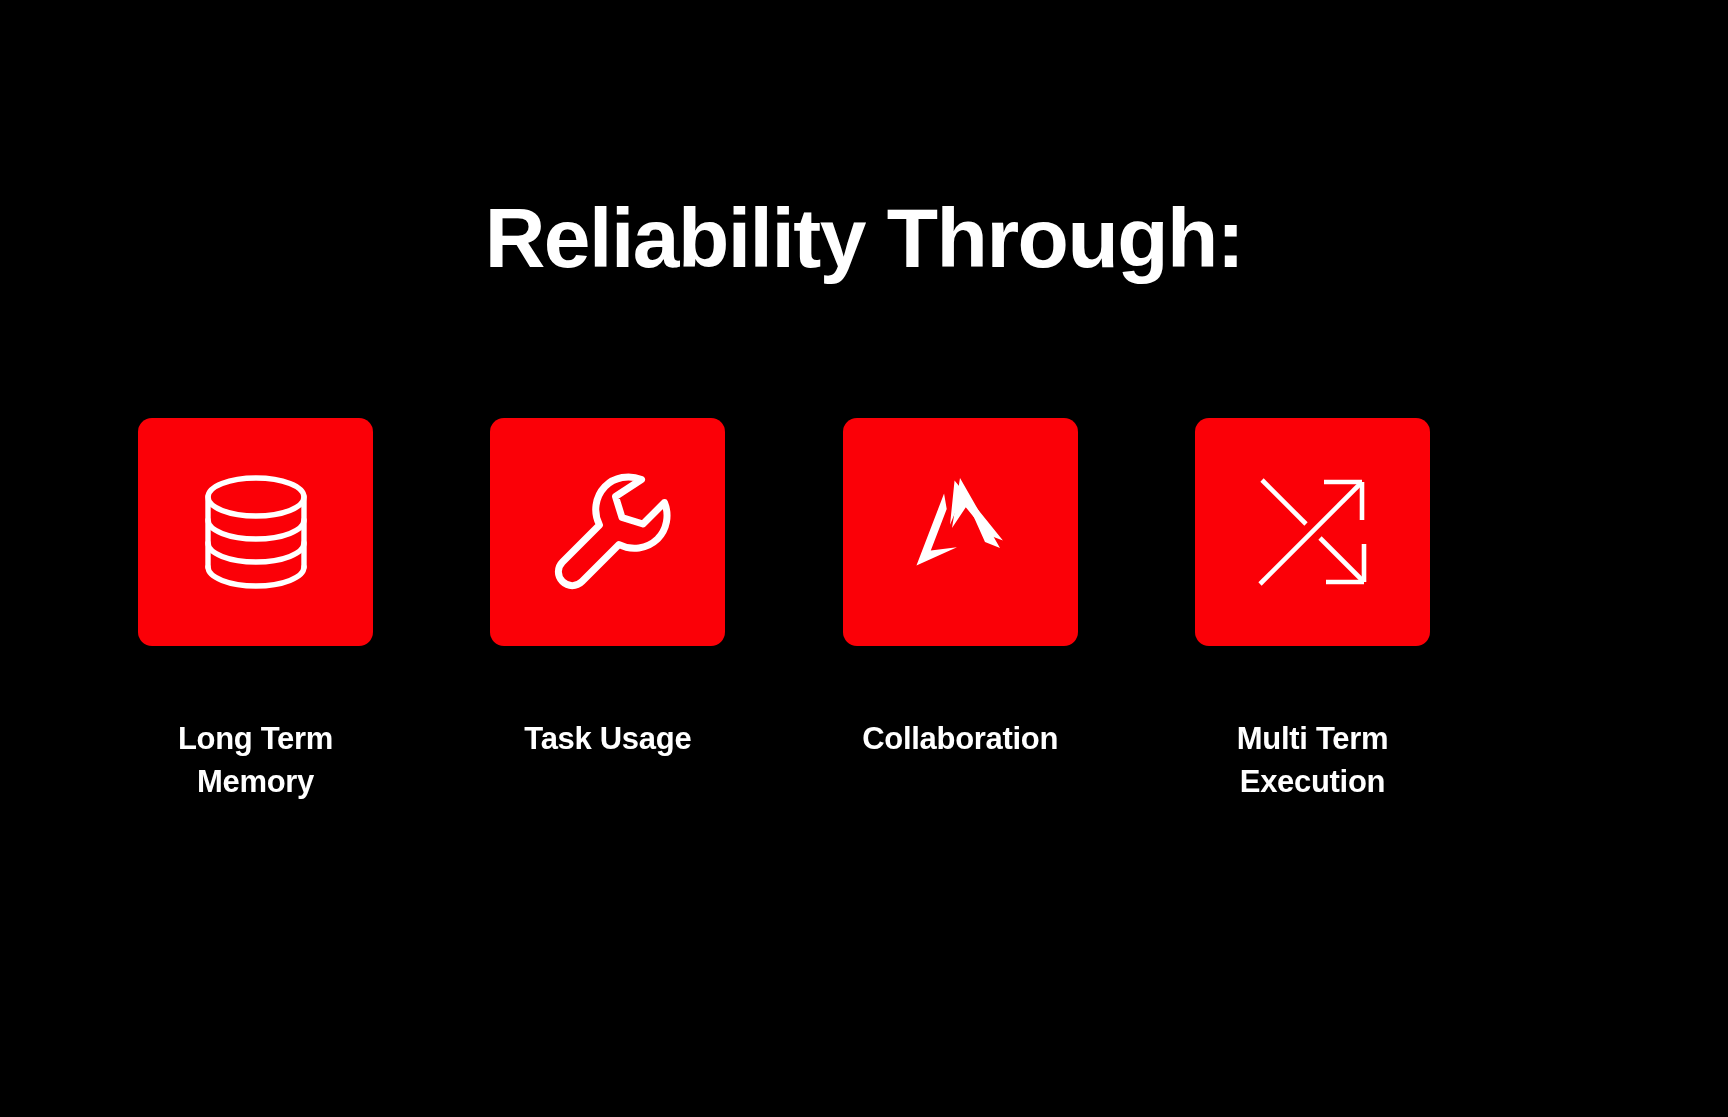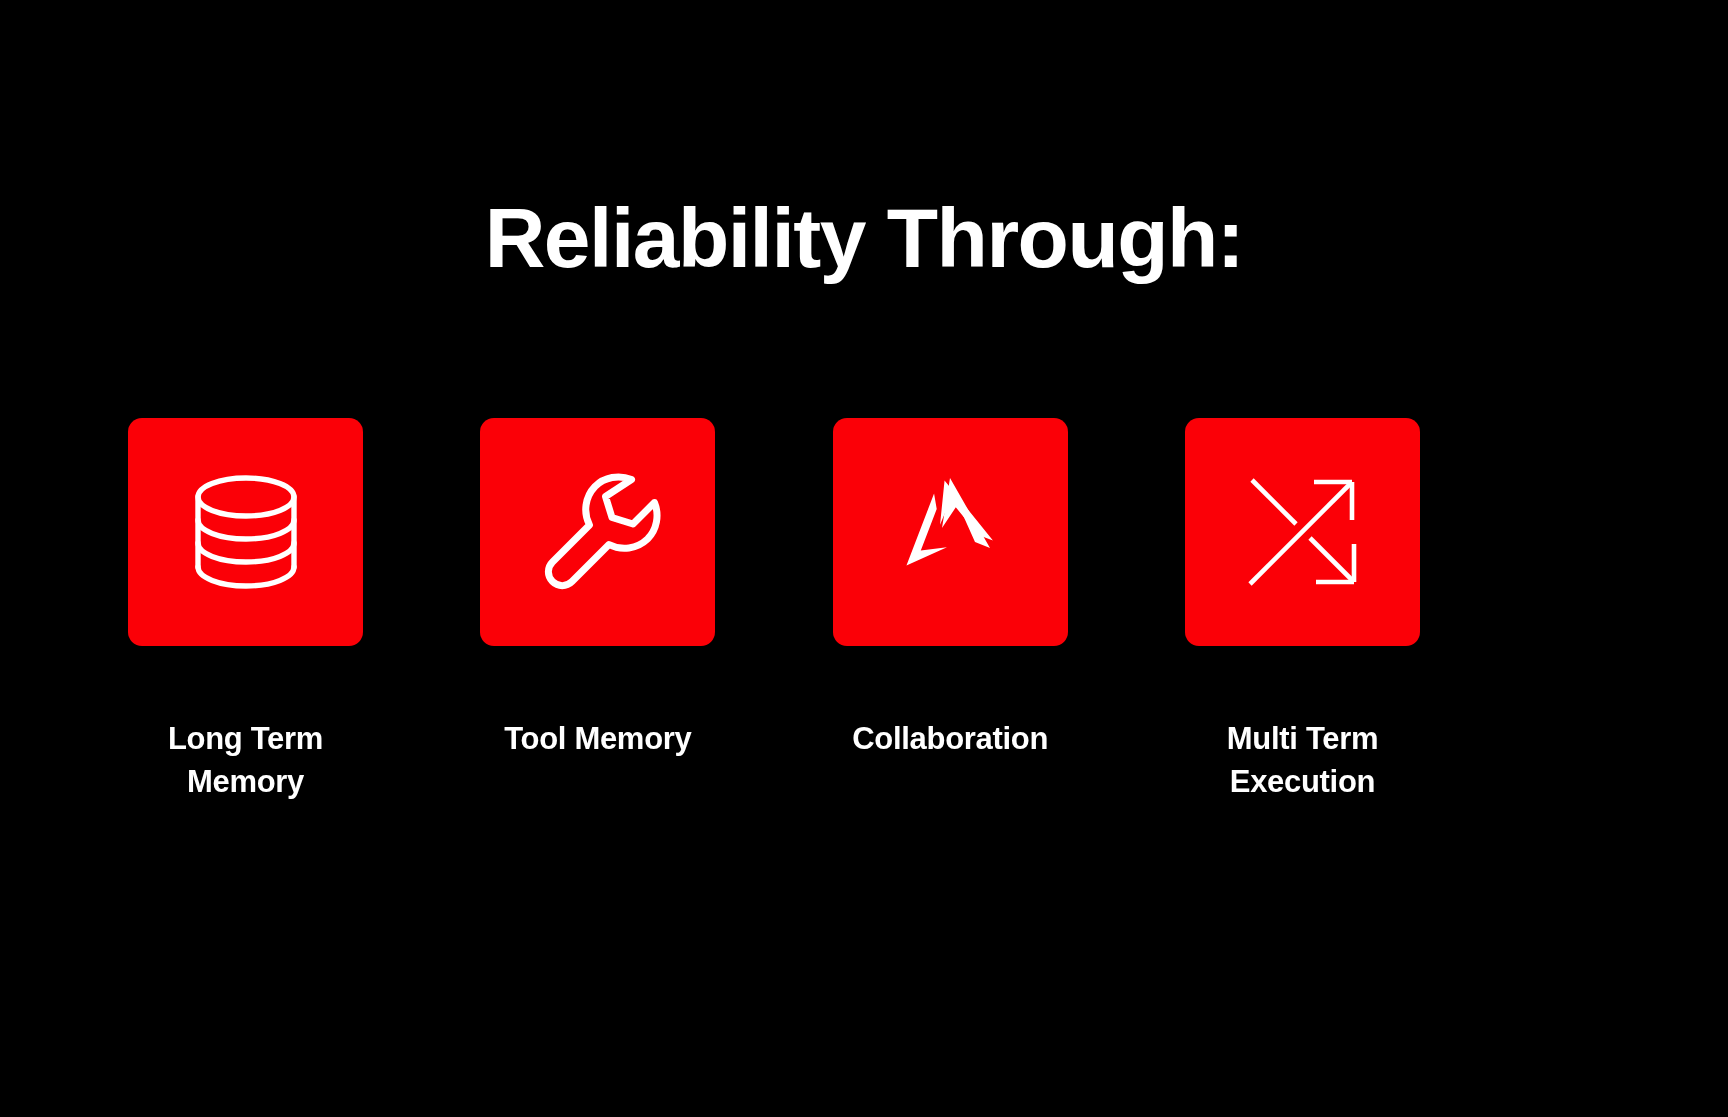--- a/index.html
+++ b/index.html
@@ -28,21 +28,21 @@
     font-weight:700;
     font-size:84px;
     line-height:1.0;
     letter-spacing:-1.5px;
     white-space:nowrap;
   }
   
   #cards {
     position:absolute;
     top:418px;
-    left:128px;
+    left:138px;
     width:1292px;
     height:430px;
     display:flex;
     flex-direction:row;
     justify-content:space-between;
     align-items:flex-start;
   }
   .card {
     width:235px;
     display:flex;
@@ -104,21 +104,21 @@
             <path d="M96.5 10.5 C84 5.5 69.5 8 60 17.5
                      C50 28 48 43.5 54.5 56
                      L17.5 93 C12 98.5 12 107 17.5 112.5
                      C23 118 31.5 118 37 112.5
                      L74 75.5 C86.5 82 102 80 112.5 70
                      C122 60.5 124.5 46 119.5 33.5
                      L98 55 L77 48.5 L70.5 27.5 Z"></path>
           </svg>
         </span>
       </div>
-      <div class="card-label">Tool Memory</div>
+      <div class="card-label">Task Usage</div>
     </div>
 
     <div class="card">
       <div class="tile" style="background: rgb(251, 0, 7);">
         <span>
           <svg width="126" height="120" viewBox="0 0 126 120" fill="#FFFFFF" stroke="none">
 
             <g transform="translate(63,62) rotate(0) translate(-63,-62)">
               <path d="M63 6 L103 76 L88 70 L71 32 L55 56 Z"></path>
             </g>

